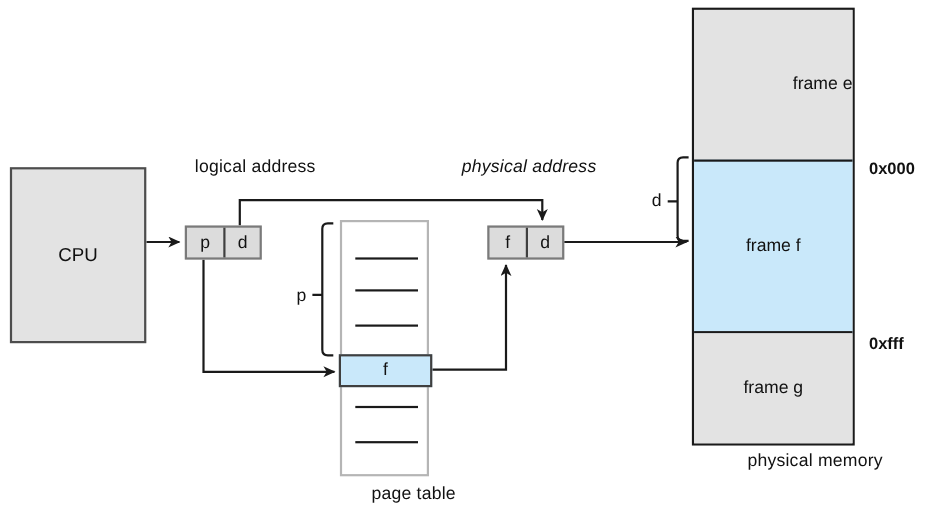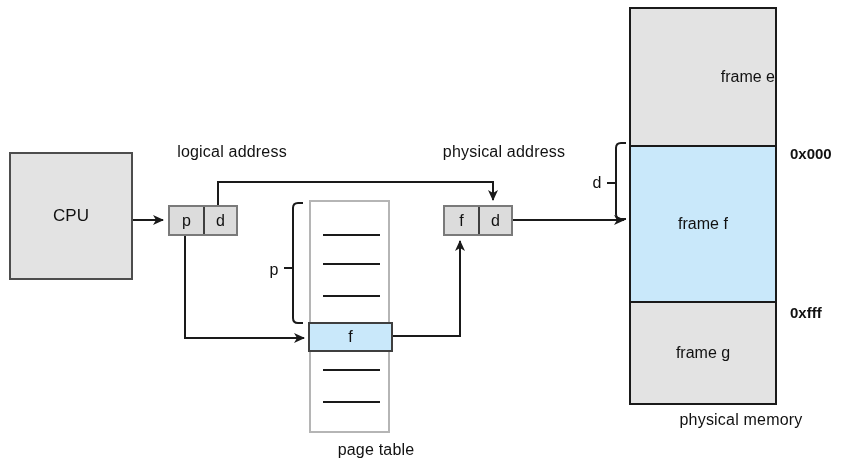--- a/index.html
+++ b/index.html
@@ -27,21 +27,21 @@
   .abs { position: absolute; }
   .caption {
     position: absolute;
     font-size: 16px;
     white-space: nowrap;
     transform: translate(-50%, -50%);
     letter-spacing: 0.2px;
   }
   
   .cpu-box {
-    left: 9px; top: 152px; width: 124px; height: 128px;
+    left: 9px; top: 152px; width: 124px; height: 160px;
     background: var(--box-gray);
     border: 2px solid #4d4d4d;
     display: flex; align-items: center; justify-content: center;
     font-size: 17px;
   }
   
   .reg-box {
     display: flex;
     border: 2px solid #7a7a7a;
     background: var(--cell-gray);
@@ -126,21 +126,21 @@
       <path d="M303,203 H298 Q293,203 293,208 V318 Q293,323 298,323 H303 M293,268 H284"></path>
       <path d="M626,143 H621 Q616,143 616,148 V214 Q616,219 621,219 H626 M616,183 H607"></path>
     </g>
   </svg>
 
   <div class="abs cpu-box">
     <span>CPU</span>
   </div>
 
   <div class="caption" style="left:220px; top:152px;margin-left:12px;">logical address</div>
-  <div class="caption" style="left:504px; top:152px;">physical address</div>
+  <div class="caption" style="left:481px; top:152px;font-style:italic;">physical address</div>
 
   <div class="abs reg-box logical-reg">
     <div class="cell">p</div>
     <div class="cell">d</div>
   </div>
 
   <div class="abs reg-box physical-reg">
     <div class="cell">f</div>
     <div class="cell">d</div>
   </div>

